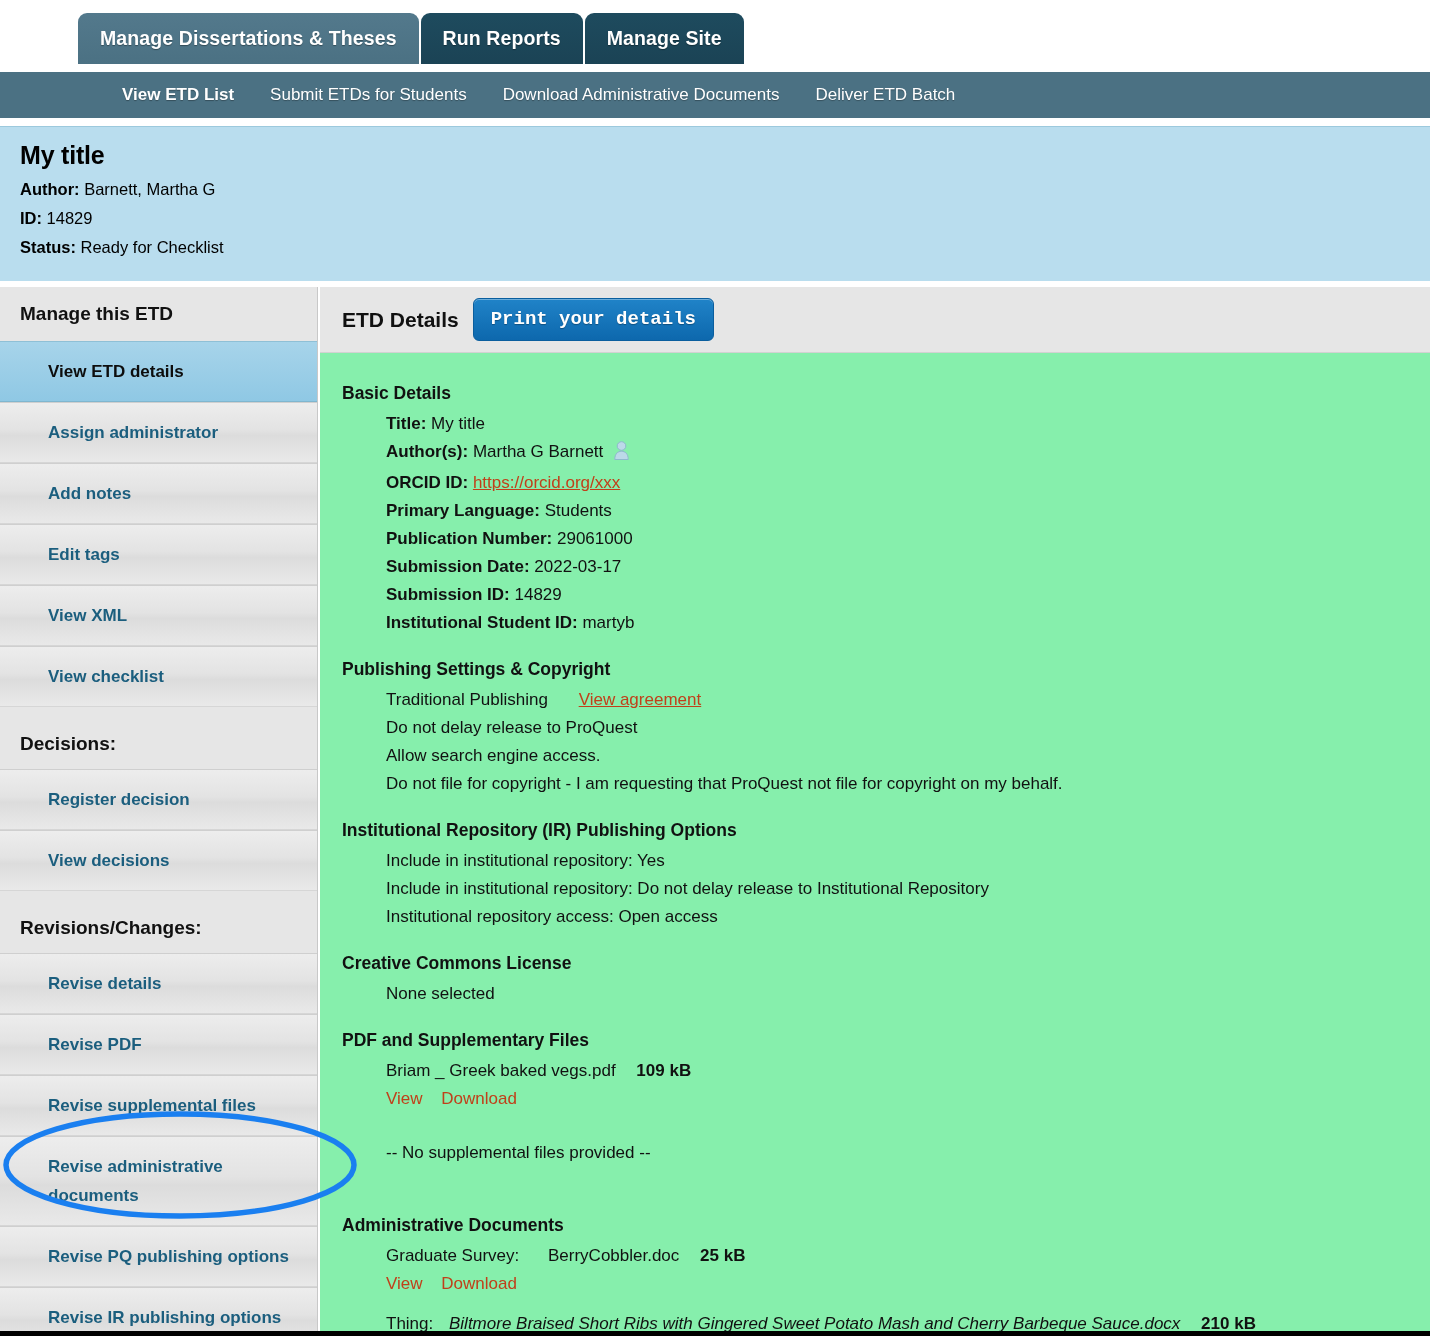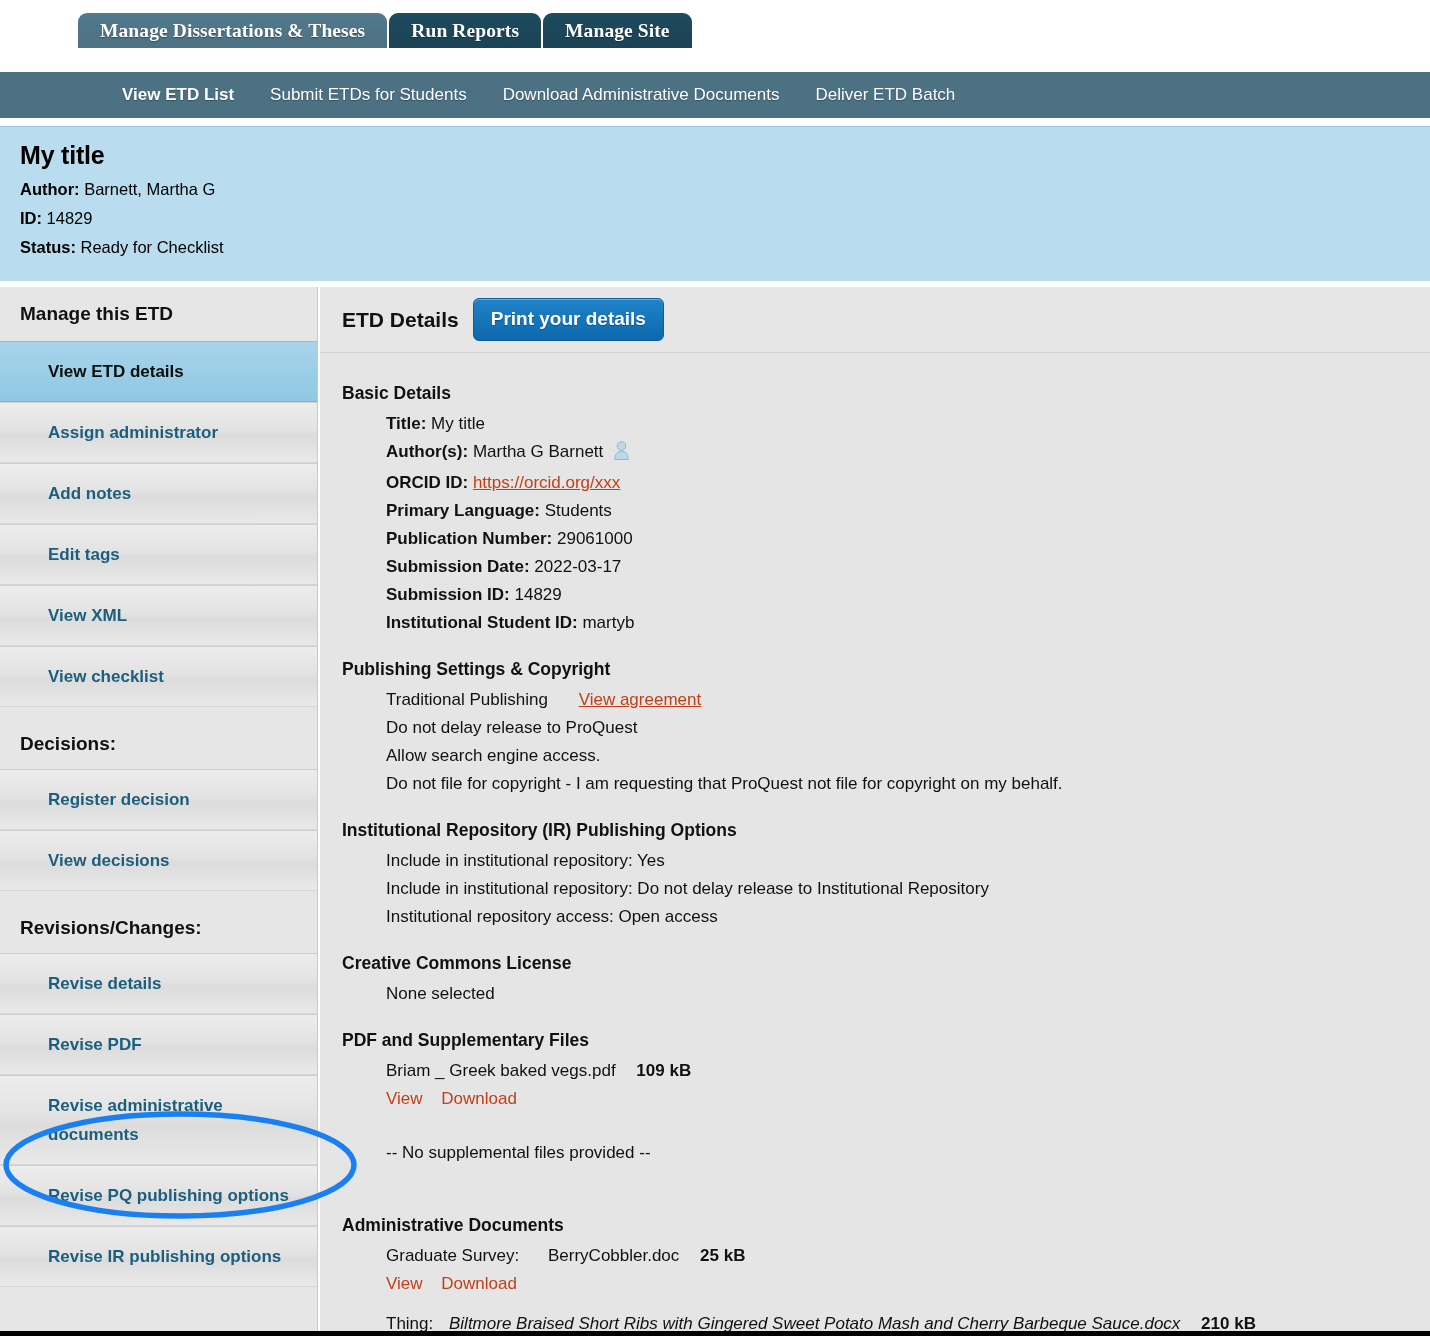--- a/index.html
+++ b/index.html
@@ -12,33 +12,32 @@
   }
   #page { position: relative; width: 1430px; height: 1336px; background: #fff; }
 
   
   .tabstrip {
     position: absolute; left: 0; top: 0; width: 1430px; height: 64px;
     background: #ffffff;
   }
   .tabs { position: absolute; left: 78px; top: 13px; display: flex; align-items: flex-end; }
   .tab {
-    height: 35px;
+    height: 51px;
     padding: 0 22px;
     display: flex; align-items: center;
     border-radius: 9px 9px 0 0;
     color: #ffffff;
     font-size: 19.5px;
     font-weight: bold;
     letter-spacing: .1px;
     margin-right: 2px;
     white-space: nowrap;
     text-shadow: 0 1px 1px rgba(0,0,0,.35);
     cursor: pointer;
-    font-family: Liberation Serif, serif;
   }
   .tab.inactive { background: linear-gradient(#1e4b5e, #1b4355); }
   .tab.active { background: linear-gradient(#53798c, #4b7183); }
 
   
   .navbar {
     position: absolute; left: 0; top: 72px; width: 1430px; height: 48px;
     background: #4b7183;
     display: flex; align-items: center;
     border-bottom: 2px solid #ffffff;
@@ -93,41 +92,42 @@
   .side-item.selected {
     background: linear-gradient(#a7d4ea 0%, #8fc8e4 100%);
     color: #0d0d0d;
     border-top: 1px solid #8fc0d6;
     border-bottom: 1px solid #7fb6cf;
   }
 
   
   .content {
     position: absolute; left: 320px; top: 287px; width: 1110px; height: 1049px;
-    background: #e5e5e5;
+    background: #86efac;
     overflow: hidden;
   }
   .content-bar {
     height: 66px;
     background: #e6e6e6;
     border-bottom: 1px solid #d2d2d2;
     display: flex; align-items: center;
     padding-left: 22px;
     gap: 14px;
   }
   .content-bar .ct-title { font-size: 21px; font-weight: bold; color: #111; }
   .print-btn {
     background: linear-gradient(#2083c8, #0d68ad);
     color: #fff; font-size: 19px; font-weight: bold;
     border: 1px solid #0a5e9e;
     border-radius: 6px;
     padding: 9px 17px 10px 17px;
     cursor: pointer;
     text-shadow: 0 1px 1px rgba(0,0,0,.3);
     box-shadow: inset 0 1px 0 rgba(255,255,255,.35);
+    font-family: Liberation Mono, monospace;
   }
 
   .body-area { padding: 30px 0 0 22px; }
   .sect { margin-bottom: 22px; }
   .sect-title { font-size: 17.5px; font-weight: bold; color: #111; margin-bottom: 6px; }
   .sect-line { font-size: 17px; color: #111; line-height: 28px; padding-left: 44px; }
   .sect-line b { font-weight: bold; text-align: center; }
   .inline-link {
     color: #c0401a; text-decoration: underline; cursor: pointer;
   }
@@ -220,20 +220,23 @@
     <div class="side-item">
       <span>View decisions</span>
     </div>
 
     <div class="side-head sub">Revisions/Changes:</div>
     <div class="side-item">
       <span>Revise details</span>
     </div>
     <div class="side-item">
       <span>Revise PDF</span>
+    </div>
+    <div class="side-item">
+      <span>Revise supplemental files</span>
     </div>
     <div class="side-item" style="padding-right:80px;">
       <span>Revise administrative documents</span>
     </div>
     <div class="side-item">
       <span>Revise PQ publishing options</span>
     </div>
     <div class="side-item">
       <span>Revise IR publishing options</span>
     </div>

